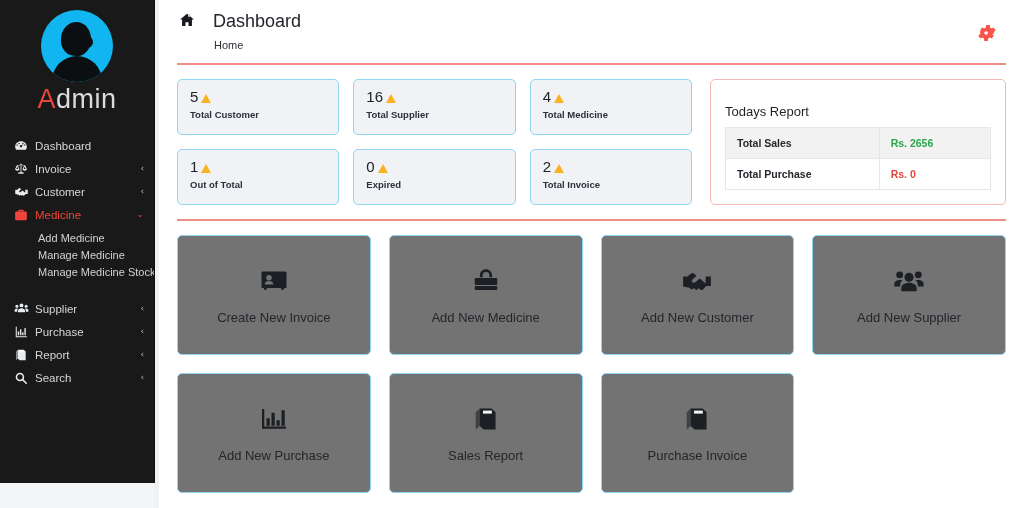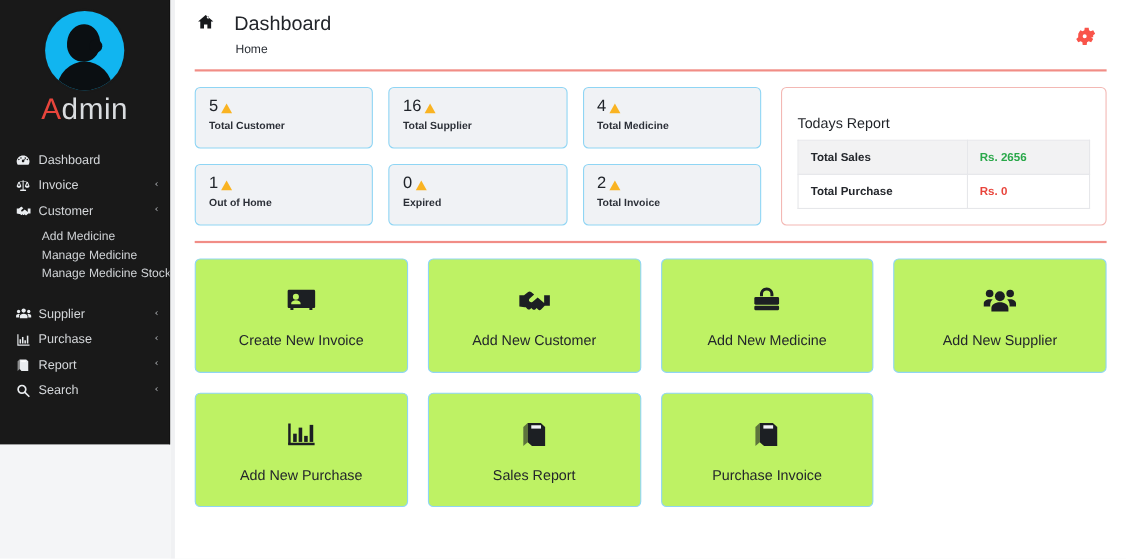--- a/index.html
+++ b/index.html
@@ -6,21 +6,21 @@
   html, body {
     width: 1024px; height: 508px;
     font-family: "Liberation Sans", sans-serif;
     background: #ffffff;
     overflow: hidden;
   }
   .app { display: flex; width: 1024px; height: 508px; background:#f4f5f7; }
 
   
   .sidebar {
-    width: 155px; min-width:155px; height: 404px;
+    width: 155px; min-width:155px; height: 483px;
     background: #191919;
     color: #cfd2d6;
     display: flex; flex-direction: column;
     overflow: hidden;
     border-right: 1px solid #101010;
   }
   .brand { padding: 8px 0 6px; text-align: center; }
   .avatar-wrap {
     width: 72px; height: 72px; margin: 2px auto 2px;
     border-radius: 50%;
@@ -168,24 +168,24 @@
   .report-table td.v-red { color: #e8453c; }
 
   
   .tiles {
     display: grid;
     grid-template-columns: repeat(4, 1fr);
     gap: 18px 18px;
     padding: 14px 18px 0 18px;
   }
   .tile {
-    background: #bef264;
+    background: #737373;
     border: 1px solid #8fd5f4;
     border-radius: 5px;
-    height: 104px;
+    height: 120px;
     display: flex; flex-direction: column;
     align-items: center; justify-content: center;
     gap: 14px;
     cursor: pointer;
   }
   .tile-ico { color: #1c1f23; display:flex; align-items:center; justify-content:center; height:30px; }
   .tile-label { font-size: 13px; font-weight: 400; color: #23262b; }
   .tile.hidden-slot { visibility: hidden; }
 </style>
 </head>
@@ -229,20 +229,29 @@
       <div class="nav-item">
         <span class="nav-ico">
           <svg width="15" height="15" viewBox="0 0 24 24" fill="currentColor">
               <path d="M2 9h3.2l2.6-2.2c.5-.4 1.2-.4 1.7 0l2 1.7-2.8 2.4c-.6.5-.6 1.4-.1 1.9.5.5 1.3.6 1.8.1l3.2-2.7 4.4 3.8V9H22v7h-3.3l-2.4 2.4c-.5.5-1.3.5-1.8 0l-1-1-.7.7c-.5.5-1.3.5-1.8 0l-.8-.8-.6.6c-.5.5-1.3.5-1.8 0l-1-1H5.6L2 16V9z"></path>
             </svg>
         </span>
         <span class="nav-label">Customer</span>
         <span class="caret">‹</span>
       </div>
 
+      <div class="nav-item active">
+        <span class="nav-ico">
+          <svg width="14" height="14" viewBox="0 0 24 24" fill="currentColor">
+              <path d="M9 3a1.6 1.6 0 00-1.6 1.6V6H4.2A2.2 2.2 0 002 8.2v10.6A2.2 2.2 0 004.2 21h15.6a2.2 2.2 0 002.2-2.2V8.2A2.2 2.2 0 0019.8 6h-3.2V4.6A1.6 1.6 0 0015 3H9zm.4 2.2h5.2V6H9.4v-.8z"></path>
+            </svg>
+        </span>
+        <span class="nav-label">Medicine</span>
+        <span class="caret down">⌄</span>
+      </div>
 
       <div class="submenu">
         <div class="sub-item">Add Medicine</div>
         <div class="sub-item">Manage Medicine</div>
         <div class="sub-item">Manage Medicine Stock</div>
       </div>
 
       <div class="nav-gap"></div>
 
       <div class="nav-item">
@@ -349,21 +358,21 @@
               <span class="tri"></span>
             </div>
             <div class="stat-label">Total Medicine</div>
           </div>
 
           <div class="stat-card">
             <div class="stat-num-line">
               <span class="stat-num">1</span>
               <span class="tri"></span>
             </div>
-            <div class="stat-label">Out of Home</div>
+            <div class="stat-label">Out of Total</div>
           </div>
 
           <div class="stat-card">
             <div class="stat-num-line">
               <span class="stat-num">0</span>
               <span class="tri"></span>
             </div>
             <div class="stat-label">Expired</div>
           </div>
 
@@ -403,36 +412,36 @@
         <span class="tile-ico">
           <svg width="30" height="30" viewBox="0 0 24 24" fill="currentColor">
               <path d="M3 4.4h18c.6 0 1 .5 1 1v11.2c0 .6-.4 1-1 1h-1v1.4h-2.2V17.6H6.2V19H4v-1.4H3c-.6 0-1-.4-1-1V5.4c0-.5.4-1 1-1zm5 2.8a2.2 2.2 0 100 4.4 2.2 2.2 0 000-4.4zm-3.4 7.6h6.8v-.6c0-1.2-1.5-2.2-3.4-2.2s-3.4 1-3.4 2.2v.6zM13.2 7.4h6.2v1.5h-6.2V7.4zm0 3h6.2v1.5h-6.2v-1.5zm0 3h6.2v1.5h-6.2v-1.5z"></path>
             </svg>
         </span>
         <span class="tile-label">Create New Invoice</span>
       </div>
 
       <div class="tile">
         <span class="tile-ico">
-          <svg width="32" height="32" viewBox="0 0 24 24" fill="currentColor">
-              <path d="M1.6 8.6h3.2l2.8-2.3c.6-.5 1.4-.5 2 0l2.1 1.8-3 2.6c-.7.6-.7 1.6-.1 2.2.6.6 1.5.6 2.1.1l3.4-2.9 4.4 3.8V8.6h3.9v7.2h-3.5l-2.5 2.5c-.6.6-1.5.6-2 0l-1-1-.8.8c-.5.5-1.4.5-2 0l-.8-.9-.7.7c-.6.5-1.4.5-2 0l-1.1-1.1H5.2l-3.6-.6V8.6z"></path>
-            </svg>
-        </span>
-        <span class="tile-label">Add New Customer</span>
-      </div>
-
-      <div class="tile">
-        <span class="tile-ico">
           <svg width="30" height="30" viewBox="0 0 24 24" fill="currentColor">
               <path d="M12 2.6c-2.7 0-4.9 2.2-4.9 4.9V9h2.2V7.5A2.7 2.7 0 0112 4.8a2.7 2.7 0 012.7 2.7V9h2.2V7.5c0-2.7-2.2-4.9-4.9-4.9z"></path>
               <rect x="3" y="9.6" width="18" height="5.6" rx="1"></rect>
               <rect x="3" y="16" width="18" height="3.2" rx=".8"></rect>
             </svg>
         </span>
         <span class="tile-label">Add New Medicine</span>
+      </div>
+
+      <div class="tile">
+        <span class="tile-ico">
+          <svg width="32" height="32" viewBox="0 0 24 24" fill="currentColor">
+              <path d="M1.6 8.6h3.2l2.8-2.3c.6-.5 1.4-.5 2 0l2.1 1.8-3 2.6c-.7.6-.7 1.6-.1 2.2.6.6 1.5.6 2.1.1l3.4-2.9 4.4 3.8V8.6h3.9v7.2h-3.5l-2.5 2.5c-.6.6-1.5.6-2 0l-1-1-.8.8c-.5.5-1.4.5-2 0l-.8-.9-.7.7c-.6.5-1.4.5-2 0l-1.1-1.1H5.2l-3.6-.6V8.6z"></path>
+            </svg>
+        </span>
+        <span class="tile-label">Add New Customer</span>
       </div>
 
       <div class="tile">
         <span class="tile-ico">
           <svg width="32" height="32" viewBox="0 0 24 24" fill="currentColor">
               <circle cx="12" cy="9.2" r="3.4"></circle>
               <circle cx="5" cy="7.4" r="2.6"></circle>
               <circle cx="19" cy="7.4" r="2.6"></circle>
               <path d="M12 13.4c-3.3 0-5.8 1.8-5.8 4V19.6h11.6v-2.2c0-2.2-2.5-4-5.8-4z"></path>
               <path d="M5 11.2c-2.2 0-4 1.3-4 2.8v2.2h4.4v-1.2c0-1.4.6-2.6 1.7-3.5-.7-.2-1.4-.3-2.1-.3z"></path>

